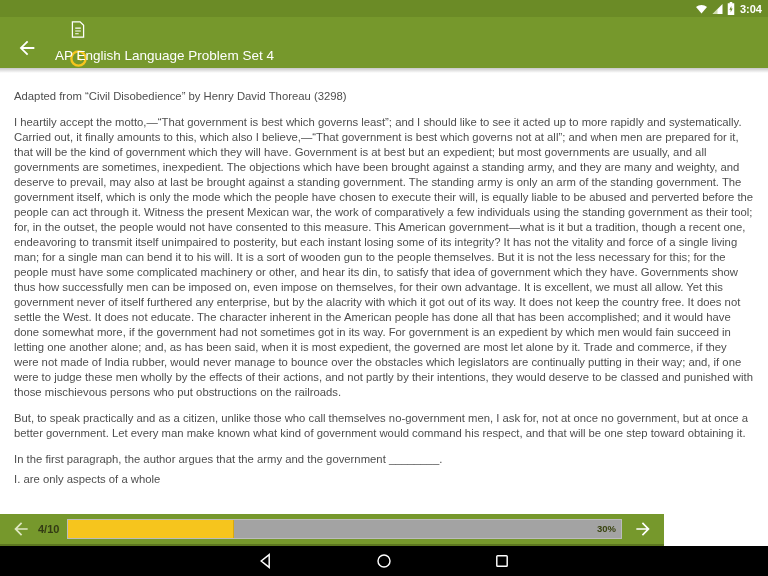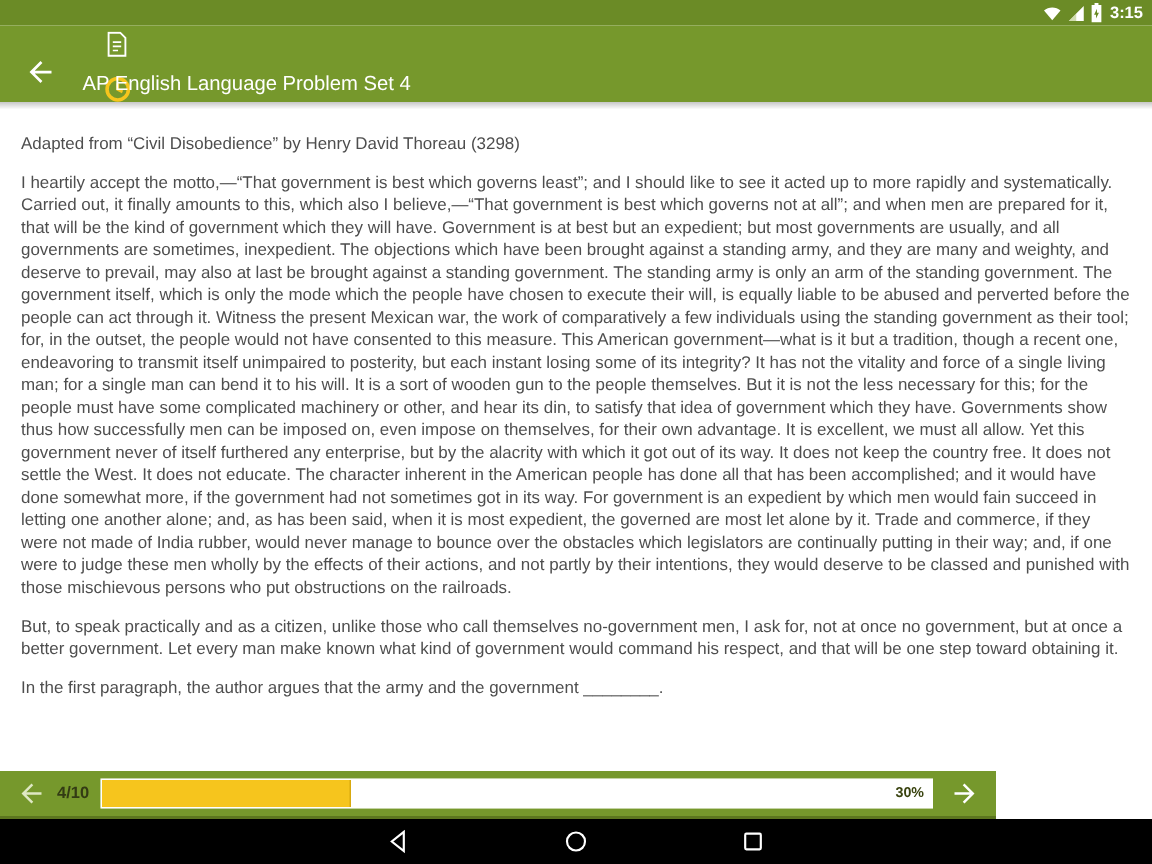--- a/index.html
+++ b/index.html
@@ -49,21 +49,21 @@
   
   .bottom-bar{
     position:absolute;top:514px;left:0;width:664px;height:32px;
     background:#76982c;display:flex;align-items:center;z-index:10;
     box-sizing:border-box;padding:0 10px;
     border-bottom:2px solid #5c761f;
   }
   .prev-btn,.next-btn{width:22px;height:22px;flex:0 0 auto;cursor:pointer;display:flex;align-items:center;justify-content:center;}
   .pos-label{font-size:11px;font-weight:bold;color:#333b14;margin:0 8px 0 6px;flex:0 0 auto;}
   .progress-track{
-    position:relative;flex:1 1 auto;height:20px;background:#ffffff;
+    position:relative;flex:1 1 auto;height:20px;background:#a3a3a3;
     border:1px solid rgba(255,255,255,0.28);box-sizing:border-box;margin-right:10px;padding-left:24px;
   }
   .progress-fill{
     position:absolute;left:0;top:0;bottom:0;background:#f6c51d;
     border-right:1px solid #d8a90f;box-sizing:border-box;
   }
   .pct-label{
     position:absolute;right:5px;top:0;height:18px;line-height:18px;
     font-size:9.5px;font-weight:bold;color:#39430f;
   }
@@ -90,21 +90,21 @@
           <path fill="#fff" d="M22 22H2L22 2v20z"></path>
           <path fill="#a9c06e" d="M2 22L12 12v10H2z" opacity="0.55"></path>
         </svg>
     </span>
     <span>
       <svg width="8" height="13" viewBox="0 0 12 20">
           <path fill="#fff" d="M8 2V0H4v2H1v18h10V2H8z"></path>
           <path fill="#6b8b26" d="M6.5 6L3.5 12h2v4l3-6h-2z"></path>
         </svg>
     </span>
-    <span class="sb-time">3:15</span>
+    <span class="sb-time">3:04</span>
   </div>
 
   <div class="app-bar">
     <div class="back-btn">
       <svg width="22" height="22" viewBox="0 0 24 24">
           <path fill="#fff" d="M20 11H7.8l5.6-5.6L12 4l-8 8 8 8 1.4-1.4L7.8 13H20v-2z"></path>
         </svg>
     </div>
     <div class="icon-row">
       <span>
@@ -130,20 +130,21 @@
     </div>
     <div class="app-title">AP English Language Problem Set 4</div>
   </div>
   <div class="app-bar-shadow"></div>
 
   <div class="content">
     <p class="attribution">Adapted from “Civil Disobedience” by Henry David Thoreau (3298)</p>
     <p class="para">I heartily accept the motto,—“That government is best which governs least”; and I should like to see it acted up to more rapidly and systematically. Carried out, it finally amounts to this, which also I believe,—“That government is best which governs not at all”; and when men are prepared for it, that will be the kind of government which they will have. Government is at best but an expedient; but most governments are usually, and all governments are sometimes, inexpedient. The objections which have been brought against a standing army, and they are many and weighty, and deserve to prevail, may also at last be brought against a standing government. The standing army is only an arm of the standing government. The government itself, which is only the mode which the people have chosen to execute their will, is equally liable to be abused and perverted before the people can act through it. Witness the present Mexican war, the work of comparatively a few individuals using the standing government as their tool; for, in the outset, the people would not have consented to this measure. This American government—what is it but a tradition, though a recent one, endeavoring to transmit itself unimpaired to posterity, but each instant losing some of its integrity? It has not the vitality and force of a single living man; for a single man can bend it to his will. It is a sort of wooden gun to the people themselves. But it is not the less necessary for this; for the people must have some complicated machinery or other, and hear its din, to satisfy that idea of government which they have. Governments show thus how successfully men can be imposed on, even impose on themselves, for their own advantage. It is excellent, we must all allow. Yet this government never of itself furthered any enterprise, but by the alacrity with which it got out of its way. It does not keep the country free. It does not settle the West. It does not educate. The character inherent in the American people has done all that has been accomplished; and it would have done somewhat more, if the government had not sometimes got in its way. For government is an expedient by which men would fain succeed in letting one another alone; and, as has been said, when it is most expedient, the governed are most let alone by it. Trade and commerce, if they were not made of India rubber, would never manage to bounce over the obstacles which legislators are continually putting in their way; and, if one were to judge these men wholly by the effects of their actions, and not partly by their intentions, they would deserve to be classed and punished with those mischievous persons who put obstructions on the railroads.</p>
     <p class="para">But, to speak practically and as a citizen, unlike those who call themselves no-government men, I ask for, not at once no government, but at once a better government. Let every man make known what kind of government would command his respect, and that will be one step toward obtaining it.</p>
     <p class="question-line">In the first paragraph, the author argues that the army and the government ________.</p>
+    <p class="option-line">I. are only aspects of a whole</p>
   </div>
 
   <div class="bottom-bar">
     <div class="prev-btn">
       <svg width="20" height="20" viewBox="0 0 24 24">
           <path fill="#dfe8c4" d="M20 11H7.8l5.6-5.6L12 4l-8 8 8 8 1.4-1.4L7.8 13H20v-2z"></path>
         </svg>
     </div>
     <span class="pos-label">4/10</span>
     <div class="progress-track">

